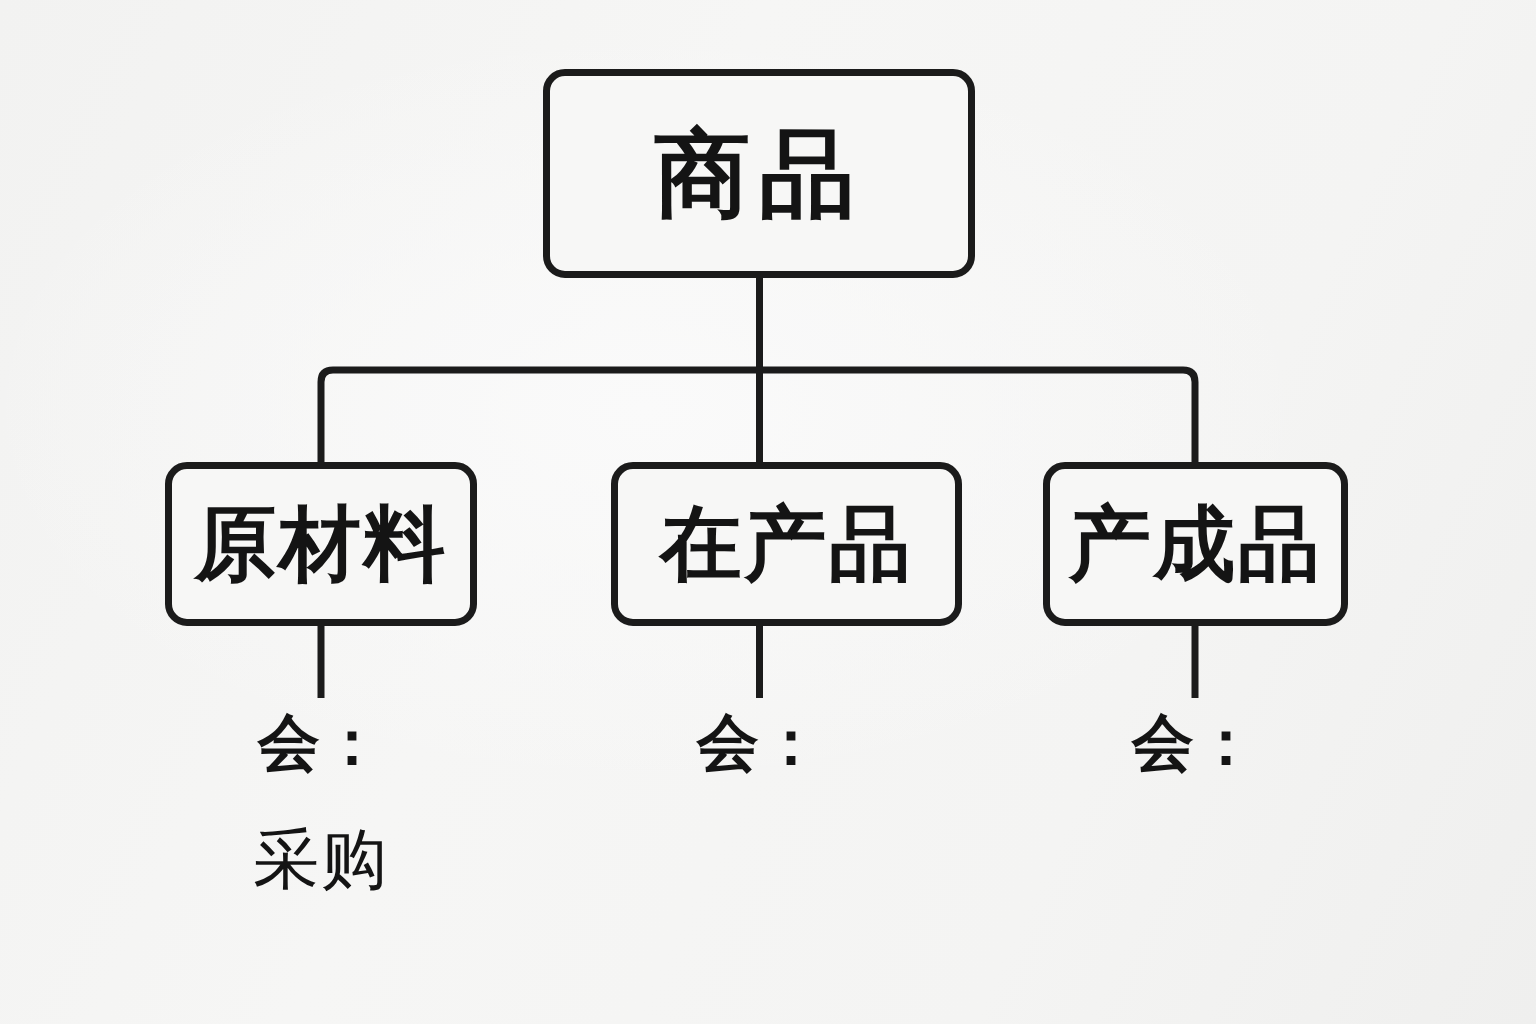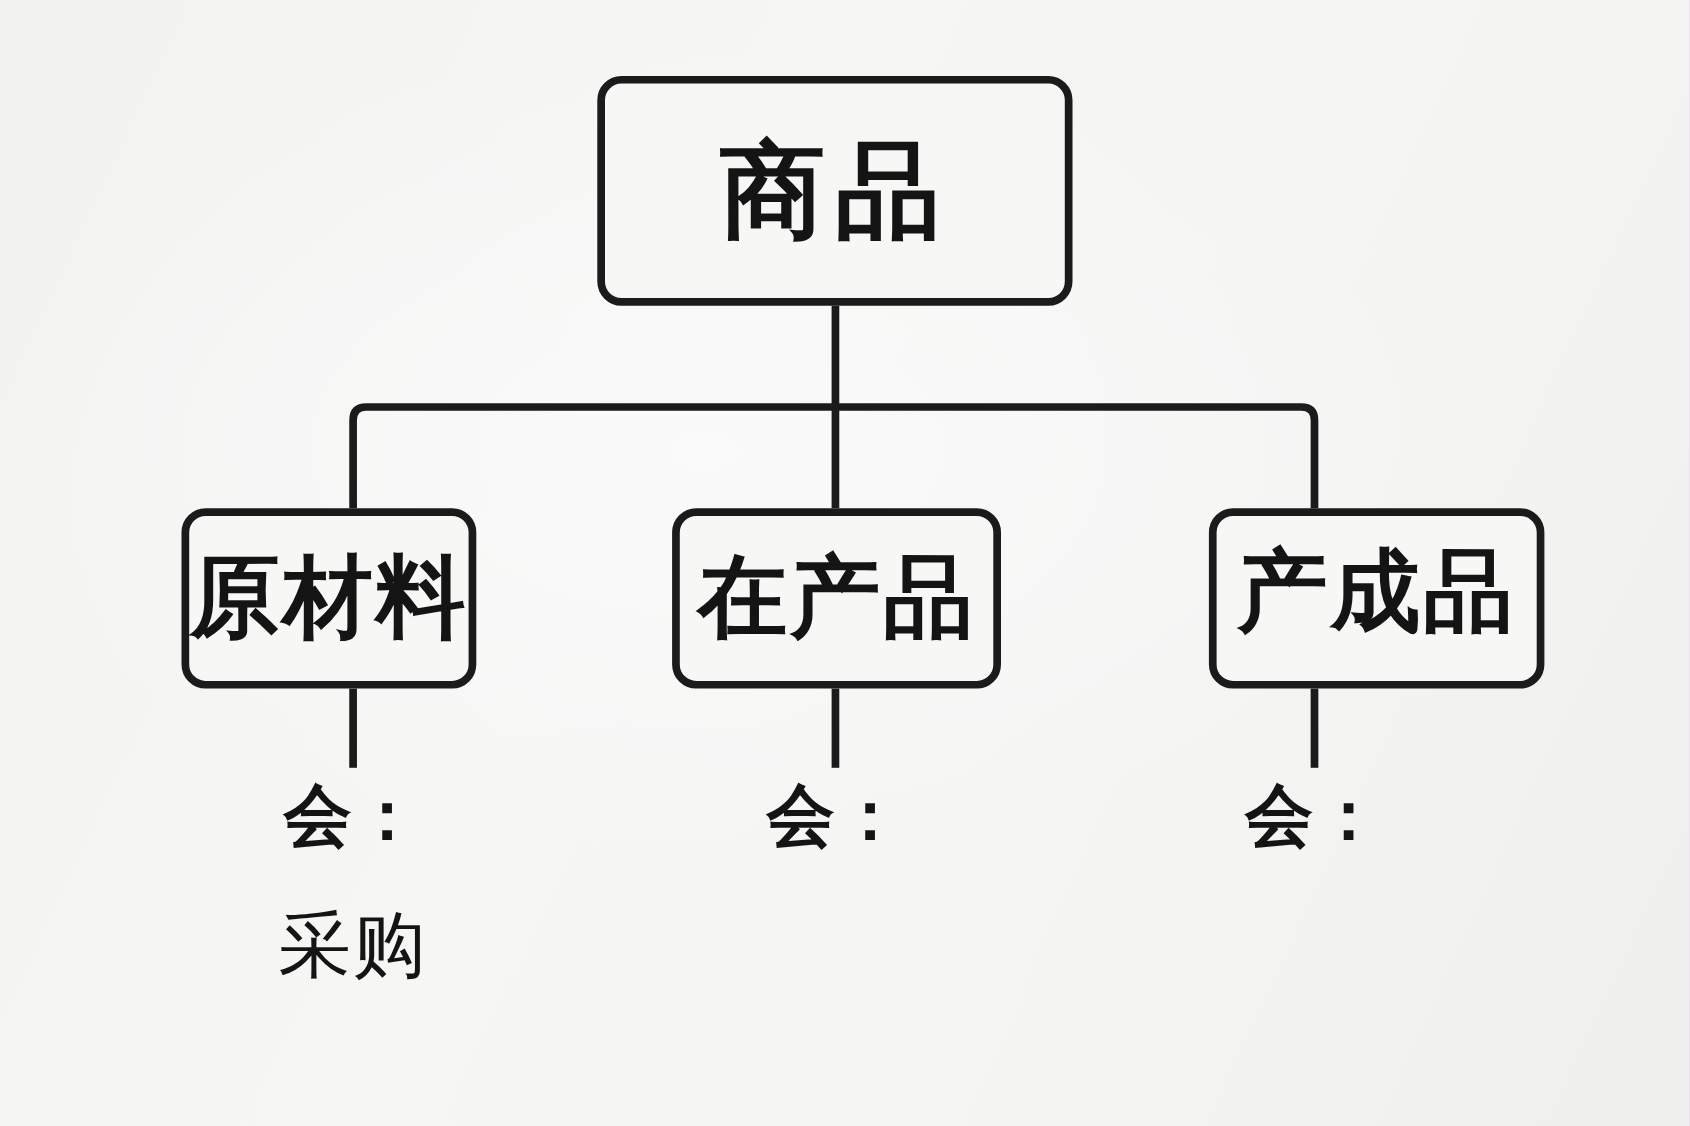--- a/index.html
+++ b/index.html
@@ -10,21 +10,21 @@
   body {
     width: 1536px;
     height: 1024px;
     overflow: hidden;
     font-family: "Liberation Sans", "DejaVu Sans", sans-serif;
   }
   #diagram-root {
     position: relative;
     width: 1536px;
     height: 1024px;
-    background: #f0abfc;
+    background: #a16207;
   }
   
   #paper-texture {
     position: absolute;
     inset: 0;
     background:
       radial-gradient(ellipse 70% 60% at 42% 40%, #fafafa 0%, rgba(250,250,250,0) 62%),
       linear-gradient(115deg, #f2f2f1 0%, #f6f6f5 38%, #f4f4f3 72%, #efefee 100%);
     pointer-events: none;
   }
@@ -58,35 +58,34 @@
     width: 432px;
     height: 209px;
   }
   #node-root .node-label {
     font-size: 96px;
     letter-spacing: 0.09em;
   }
   #node-raw {
     left: 165px;
     top: 462px;
-    width: 268px;
+    width: 312px;
     height: 164px;
   }
   #node-wip {
     left: 611px;
     top: 462px;
-    width: 299px;
+    width: 351px;
     height: 164px;
   }
   #node-finished {
-    left: 1099px;
+    left: 1043px;
     top: 462px;
     width: 305px;
     height: 164px;
-    font-family: Liberation Mono, monospace;
   }
   #node-raw .node-label,
   #node-wip .node-label,
   #node-finished .node-label {
     font-size: 82px;
     letter-spacing: 0.03em;
   }
   .leaf-caption {
     position: absolute;
     width: 340px;

